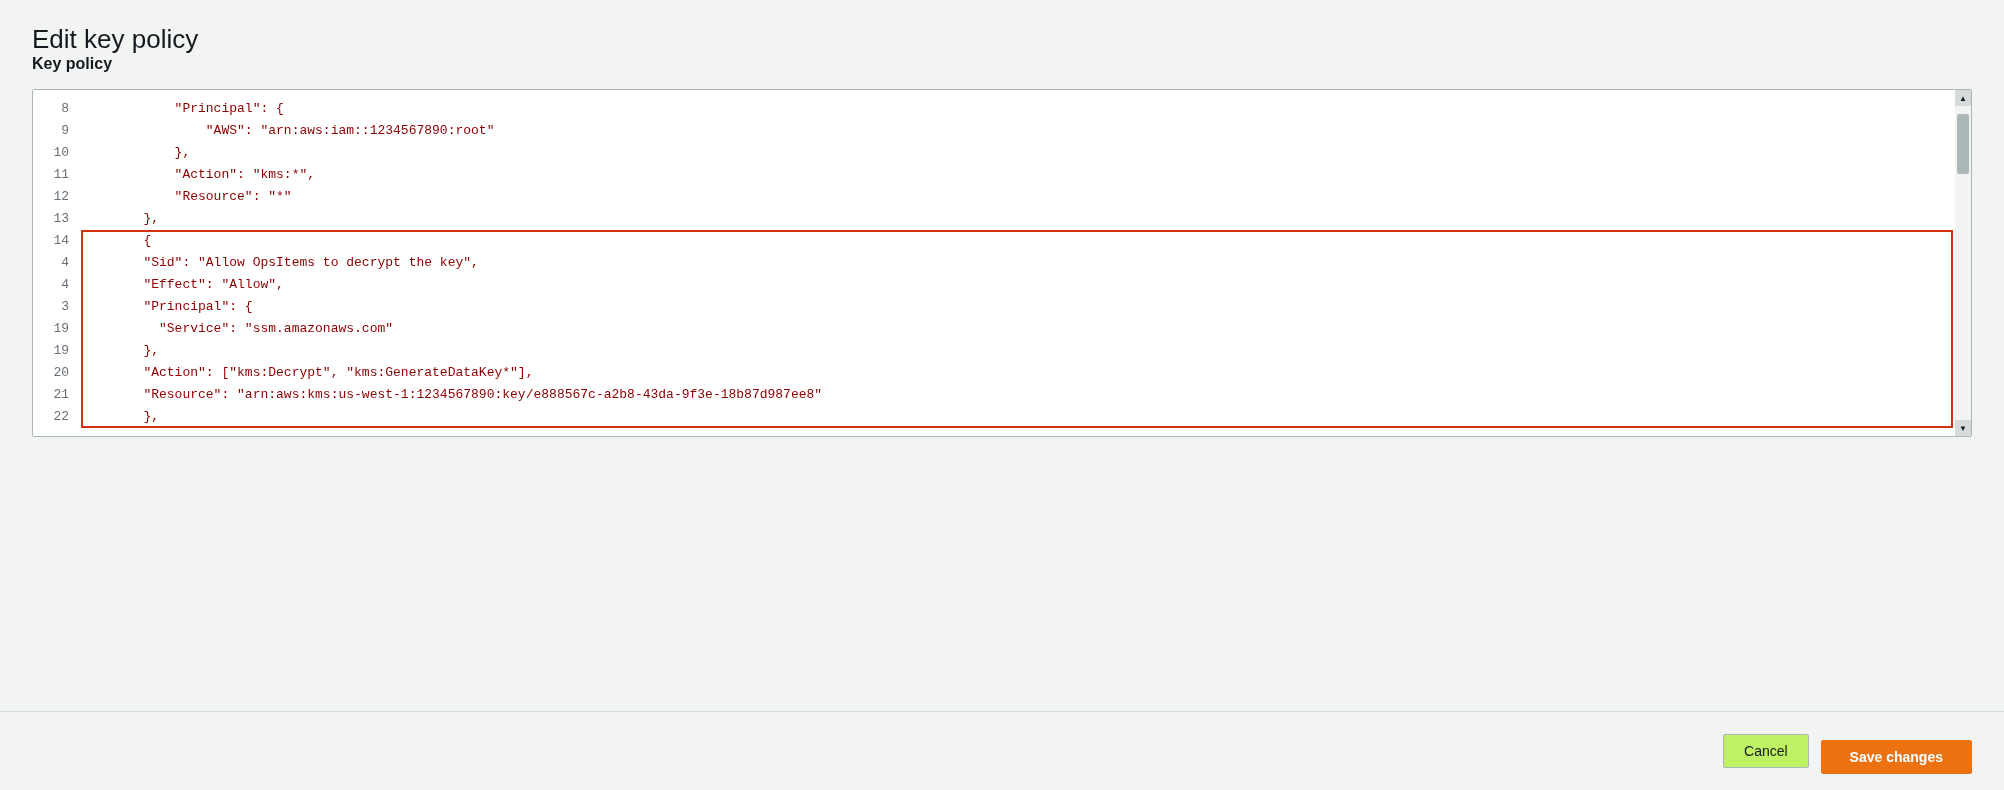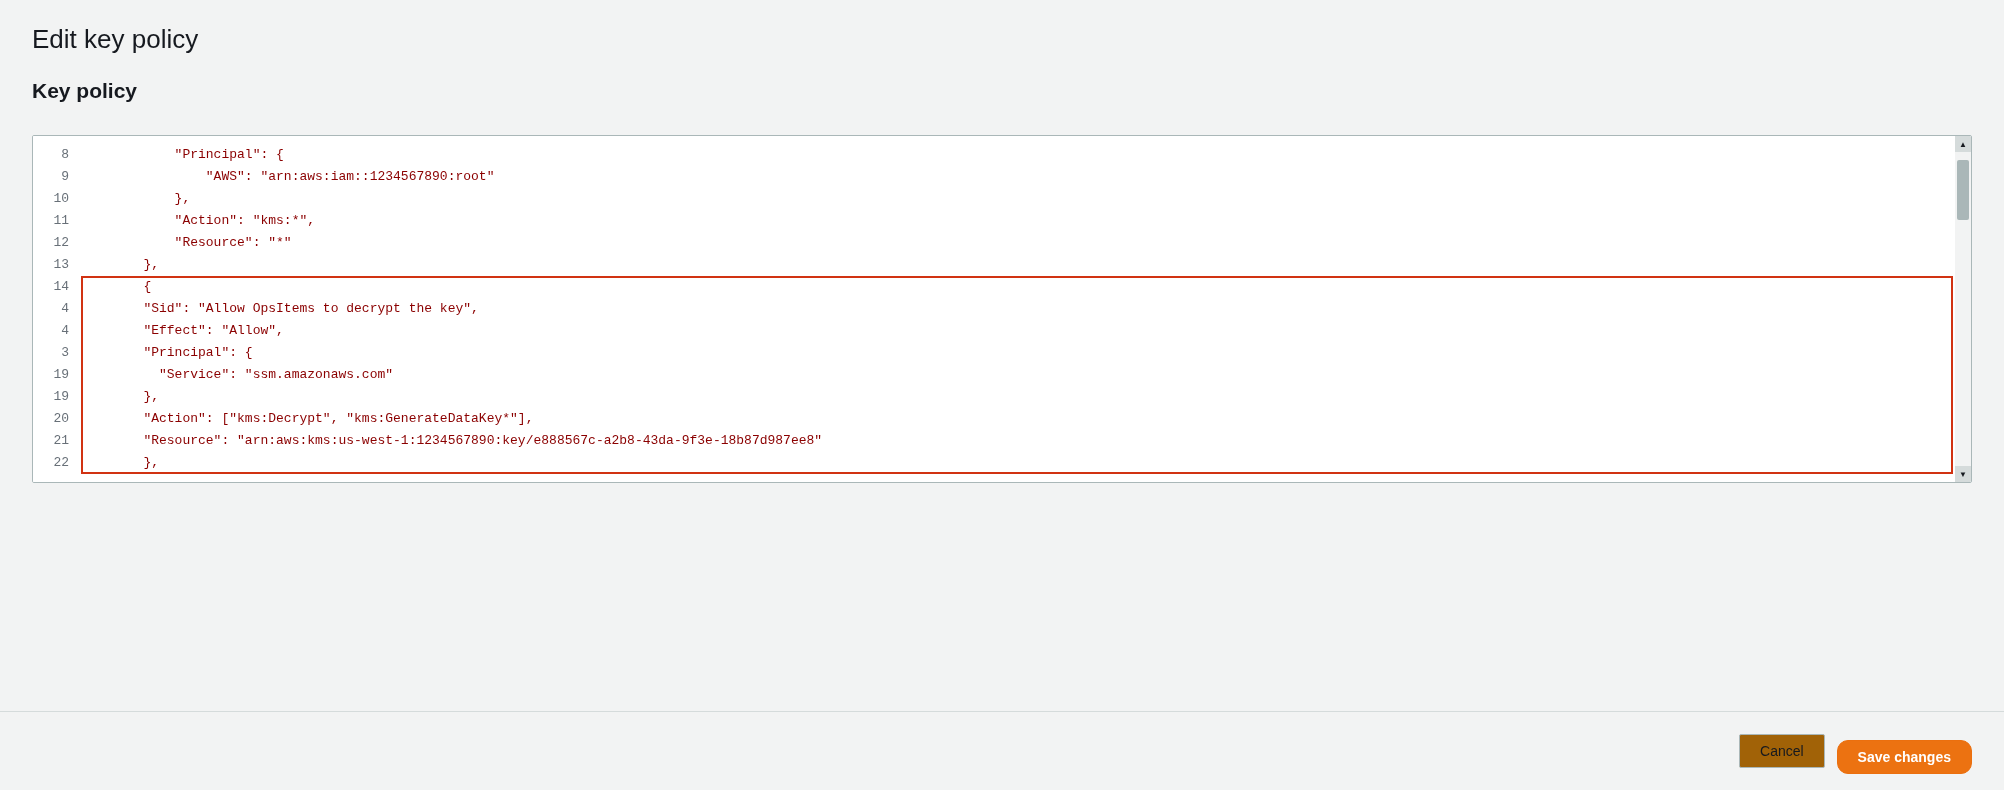--- a/index.html
+++ b/index.html
@@ -14,28 +14,27 @@
     .page-container {
       flex: 1;
       padding: 24px 32px 0 32px;
       background: #f2f3f3;
     }
 
     .page-title {
       font-size: 26px;
       font-weight: 400;
       color: #16191f;
-      margin-bottom: 24px;
     }
 
     .section-title {
-      font-size: 21px;
+      font-size: 16px;
       font-weight: 700;
       color: #16191f;
-      margin-bottom: 32px;
+      margin-bottom: 16px;
     }
 
     .editor-container {
       background: #fff;
       border: 1px solid #aab7b8;
       border-radius: 2px;
       overflow: hidden;
       position: relative;
     }
 
@@ -124,35 +123,35 @@
       border-top: 1px solid #d5dbdb;
       padding: 16px 32px;
       display: flex;
       justify-content: flex-end;
       align-items: center;
       gap: 12px;
       margin-top: 32px;
     }
 
     .btn-cancel {
-      background: #a16207;
+      background: #bef264;
       border: 1px solid #aab7b8;
       border-radius: 2px;
       padding: 8px 20px;
       font-size: 14px;
       color: #16191f;
       cursor: pointer;
       font-family: inherit;
     }
 
     .btn-save {
       background: #ec7211;
       border: 1px solid #eb6f0e;
-      border-radius: 11px;
-      padding: 8px 20px;
+      border-radius: 2px;
+      padding: 8px 28px;
       font-size: 14px;
       color: #fff;
       cursor: pointer;
       font-weight: 700;
       font-family: inherit;
       margin-top: 12px;
     }
 
     .editor-wrapper {
       position: relative;

